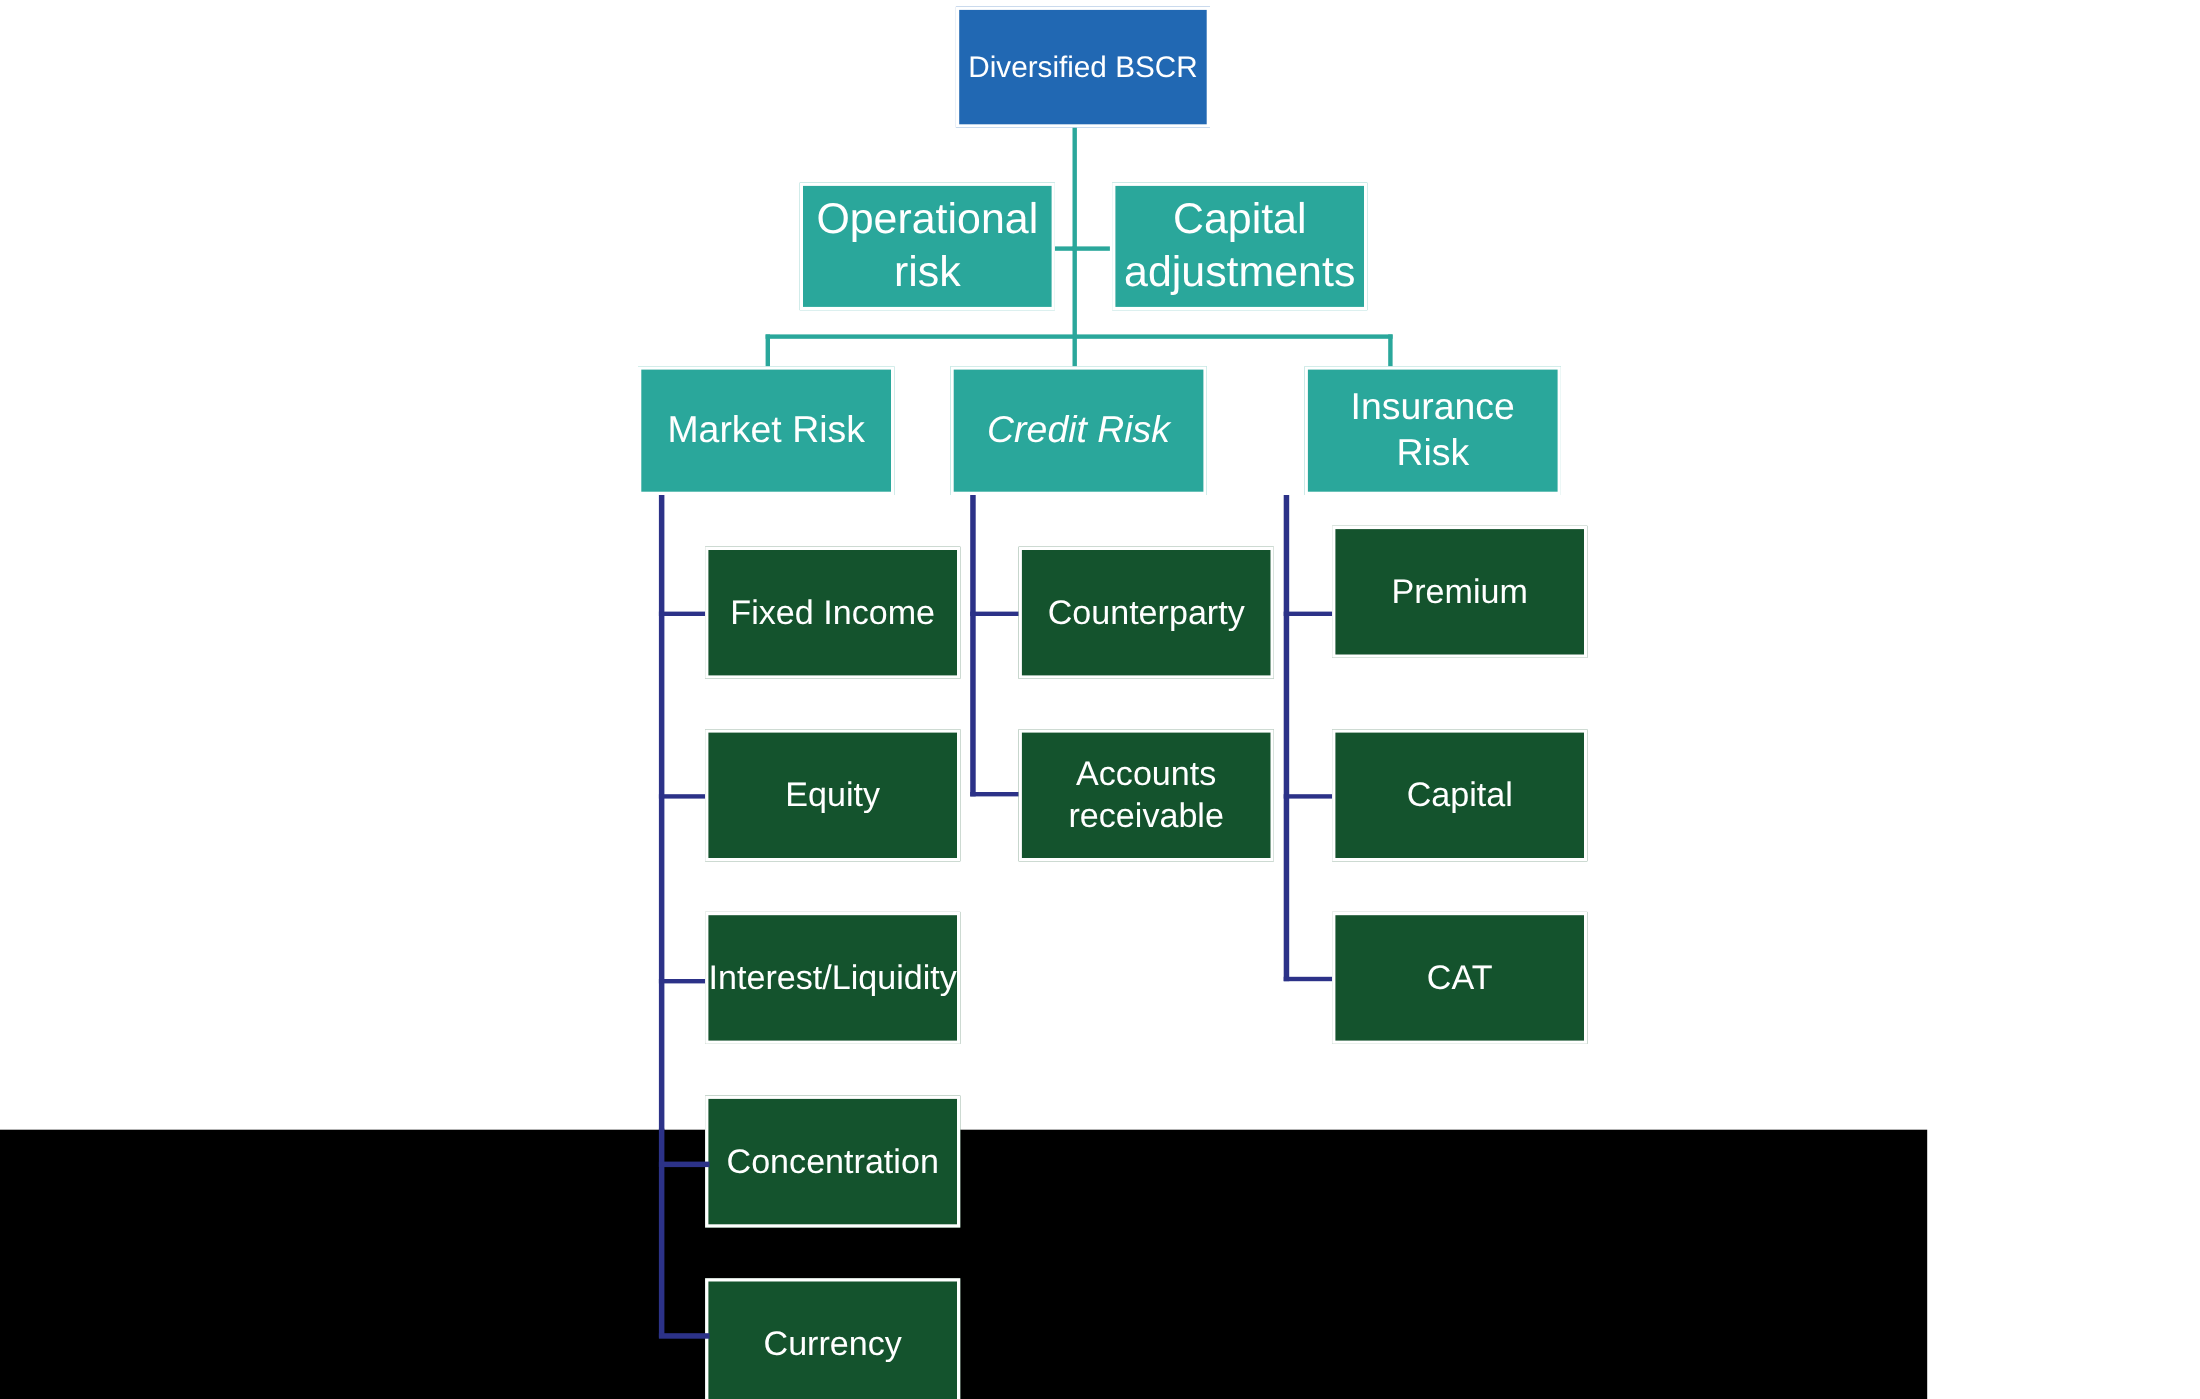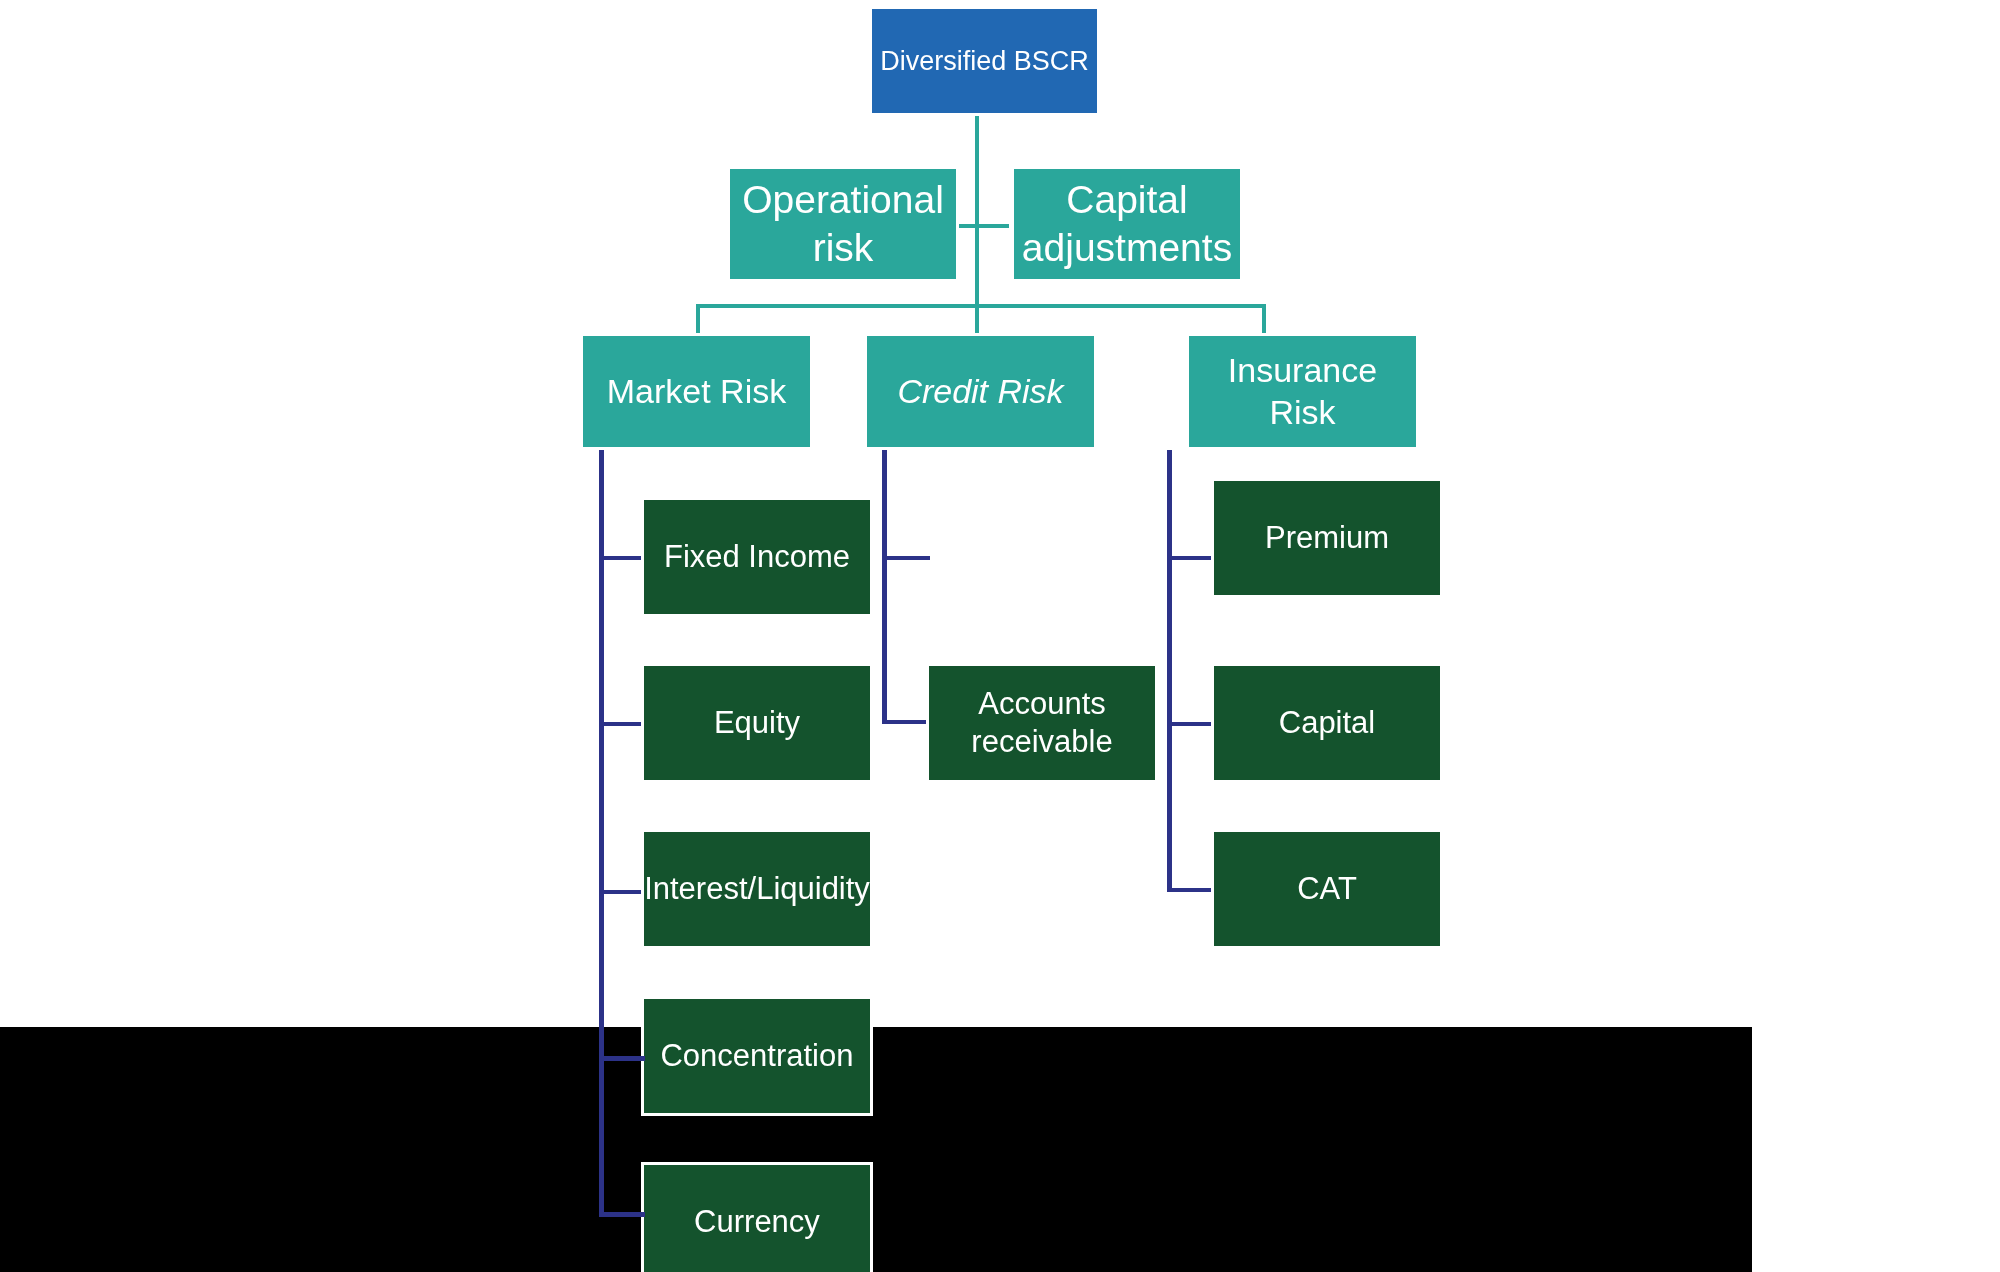--- a/index.html
+++ b/index.html
@@ -149,20 +149,23 @@
   </div>
 
   <div class="node leaf" style="left:641px; top:996px; width:232px; height:120px;">
     <span class="node-label">Concentration</span>
   </div>
 
   <div class="node leaf" style="left:641px; top:1162px; width:232px; height:120px;">
     <span class="node-label">Currency</span>
   </div>
 
+  <div class="node leaf" style="left:926px; top:497px; width:232px; height:120px;">
+    <span class="node-label">Counterparty</span>
+  </div>
 
   <div class="node leaf" style="left:926px; top:663px; width:232px; height:120px;">
     <span class="node-label">Accounts
 receivable</span>
   </div>
 
   <div class="node leaf" style="left:1211px; top:478px; width:232px; height:120px;">
     <span class="node-label">Premium</span>
   </div>
 

